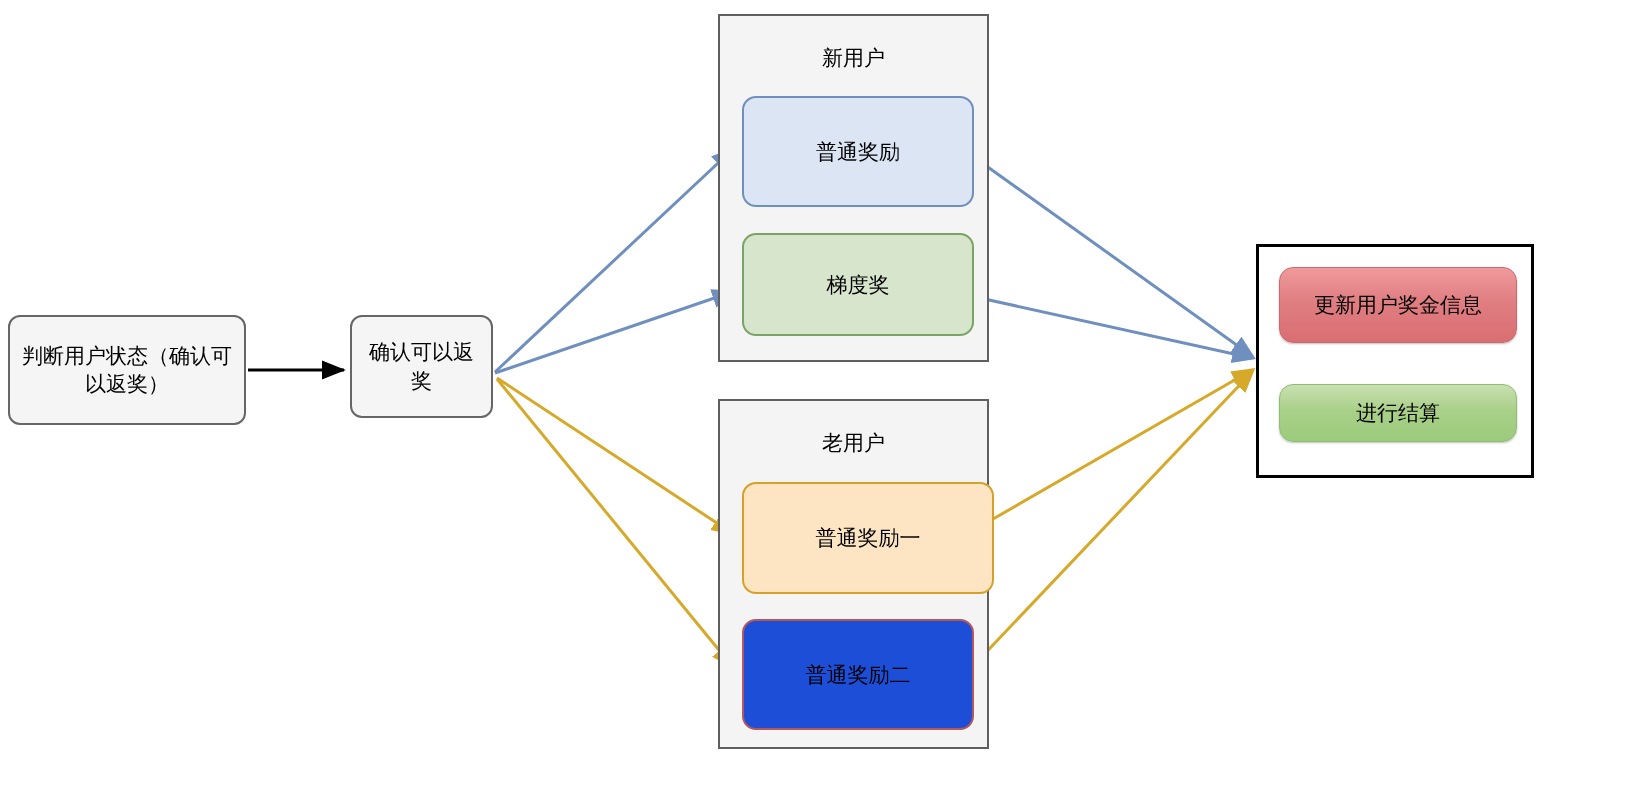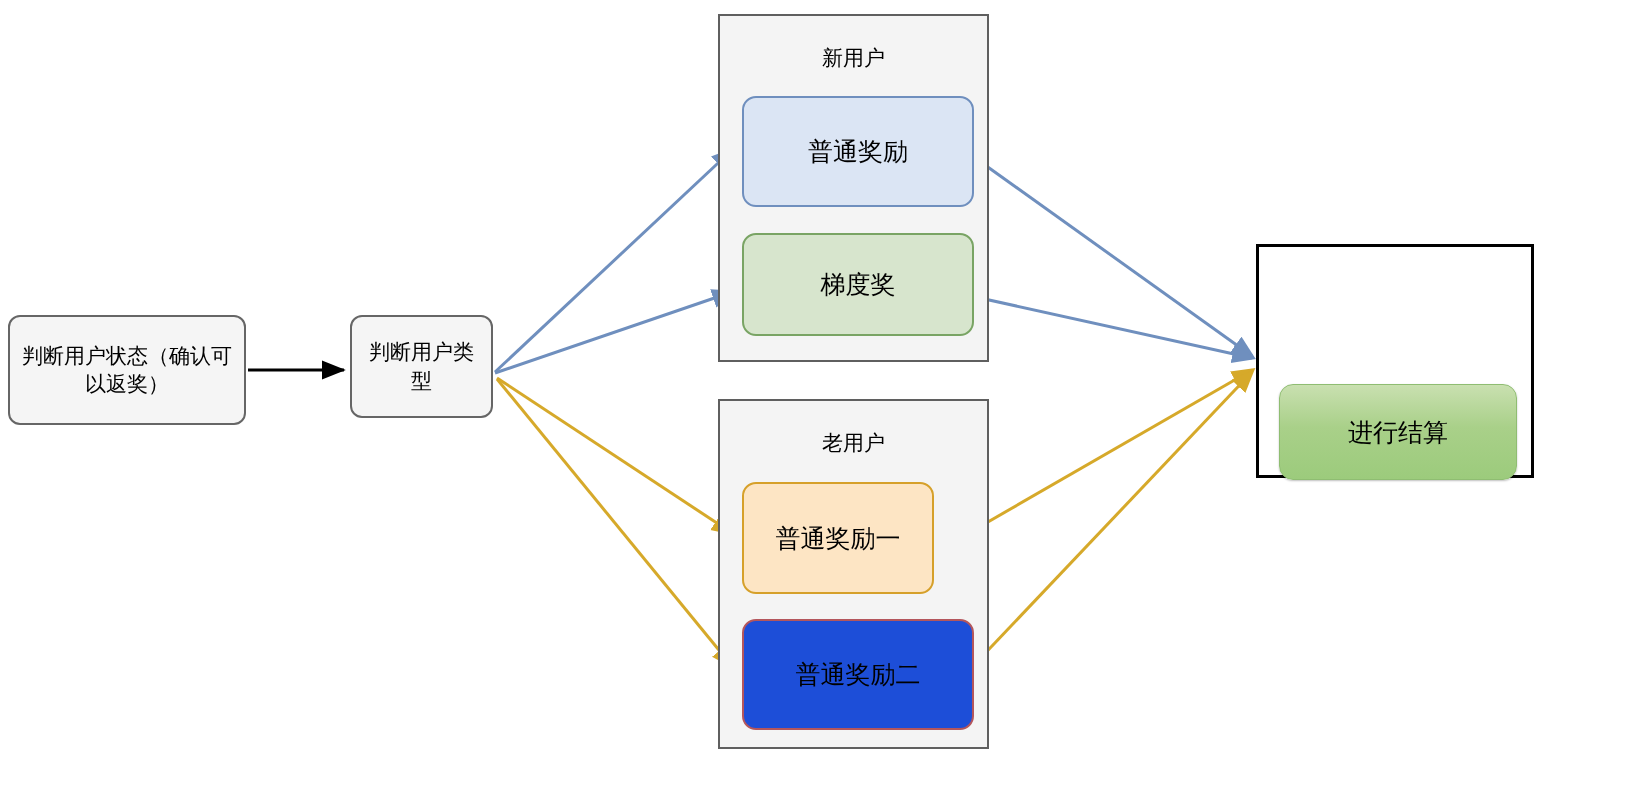--- a/index.html
+++ b/index.html
@@ -60,21 +60,21 @@
 
   
   .box {
     position: absolute;
     box-sizing: border-box;
     display: flex;
     align-items: center;
     justify-content: center;
     text-align: center;
     border-radius: 14px;
-    font-size: 25px;
+    font-size: 21px;
     color: #000000;
   }
   .box-blue   { background:#dbe5f4; border:2px solid #6f8fbe; }
   .box-green  { background:#d7e5cd; border:2px solid #79a464; }
   .box-orange { background:#fde5c4; border:2px solid #d6a02a; }
   .box-pink   { background:#1d4ed8; border:2px solid #b4565c; }
   .box-red-g {
     background: linear-gradient(to bottom, #ef9a9c 0%, #e07e82 45%, #d96e72 100%);
     border: 1px solid #c96a6e;
     box-shadow: 0 1px 2px rgba(0,0,0,0.25);
@@ -128,48 +128,51 @@
     <line x1="974" y1="530" x2="1252" y2="370" stroke="#d6a92a" stroke-width="3" marker-end="url(#arrow-gold)"></line>
 
     <line x1="974" y1="665" x2="1252" y2="372" stroke="#d6a92a" stroke-width="3" marker-end="url(#arrow-gold)"></line>
   </svg>
 
   <div class="node proc" style="left:8px; top:315px; width:238px; height:110px;">
     <span>判断用户状态（确认可以返奖）</span>
   </div>
 
   <div class="node proc" style="left:350px; top:315px; width:143px; height:103px;">
-    <span>判断用户类型</span>
+    <span>确认可以返奖</span>
   </div>
 
   <div class="group" style="left:718px; top:14px; width:271px; height:348px;">
     <div class="group-title" style="top:28px;">新用户</div>
 
     <div class="box box-blue" style="left:22px; top:80px; width:232px; height:111px;">
       <span>普通奖励</span>
     </div>
 
     <div class="box box-green" style="left:22px; top:217px; width:232px; height:103px;">
       <span>梯度奖</span>
     </div>
   </div>
 
   <div class="group" style="left:718px; top:399px; width:271px; height:350px;">
     <div class="group-title" style="top:28px;">老用户</div>
 
-    <div class="box box-orange" style="left:22px; top:81px; width:192px; height:112px;">
+    <div class="box box-orange" style="left:22px; top:81px; width:252px; height:112px;">
       <span>普通奖励一</span>
     </div>
 
     <div class="box box-pink" style="left:22px; top:218px; width:232px; height:111px;">
       <span>普通奖励二</span>
     </div>
   </div>
 
   <div class="group group-plain" style="left:1256px; top:244px; width:278px; height:234px;">
 
+    <div class="box box-red-g" style="left:20px; top:20px; width:238px; height:76px;">
+      <span>更新用户奖金信息</span>
+    </div>
 
-    <div class="box box-green-g" style="left:20px; top:137px; width:238px; height:96px;">
+    <div class="box box-green-g" style="left:20px; top:137px; width:238px; height:58px;">
       <span>进行结算</span>
     </div>
   </div>
 
 </div>
 
 </body></html>

